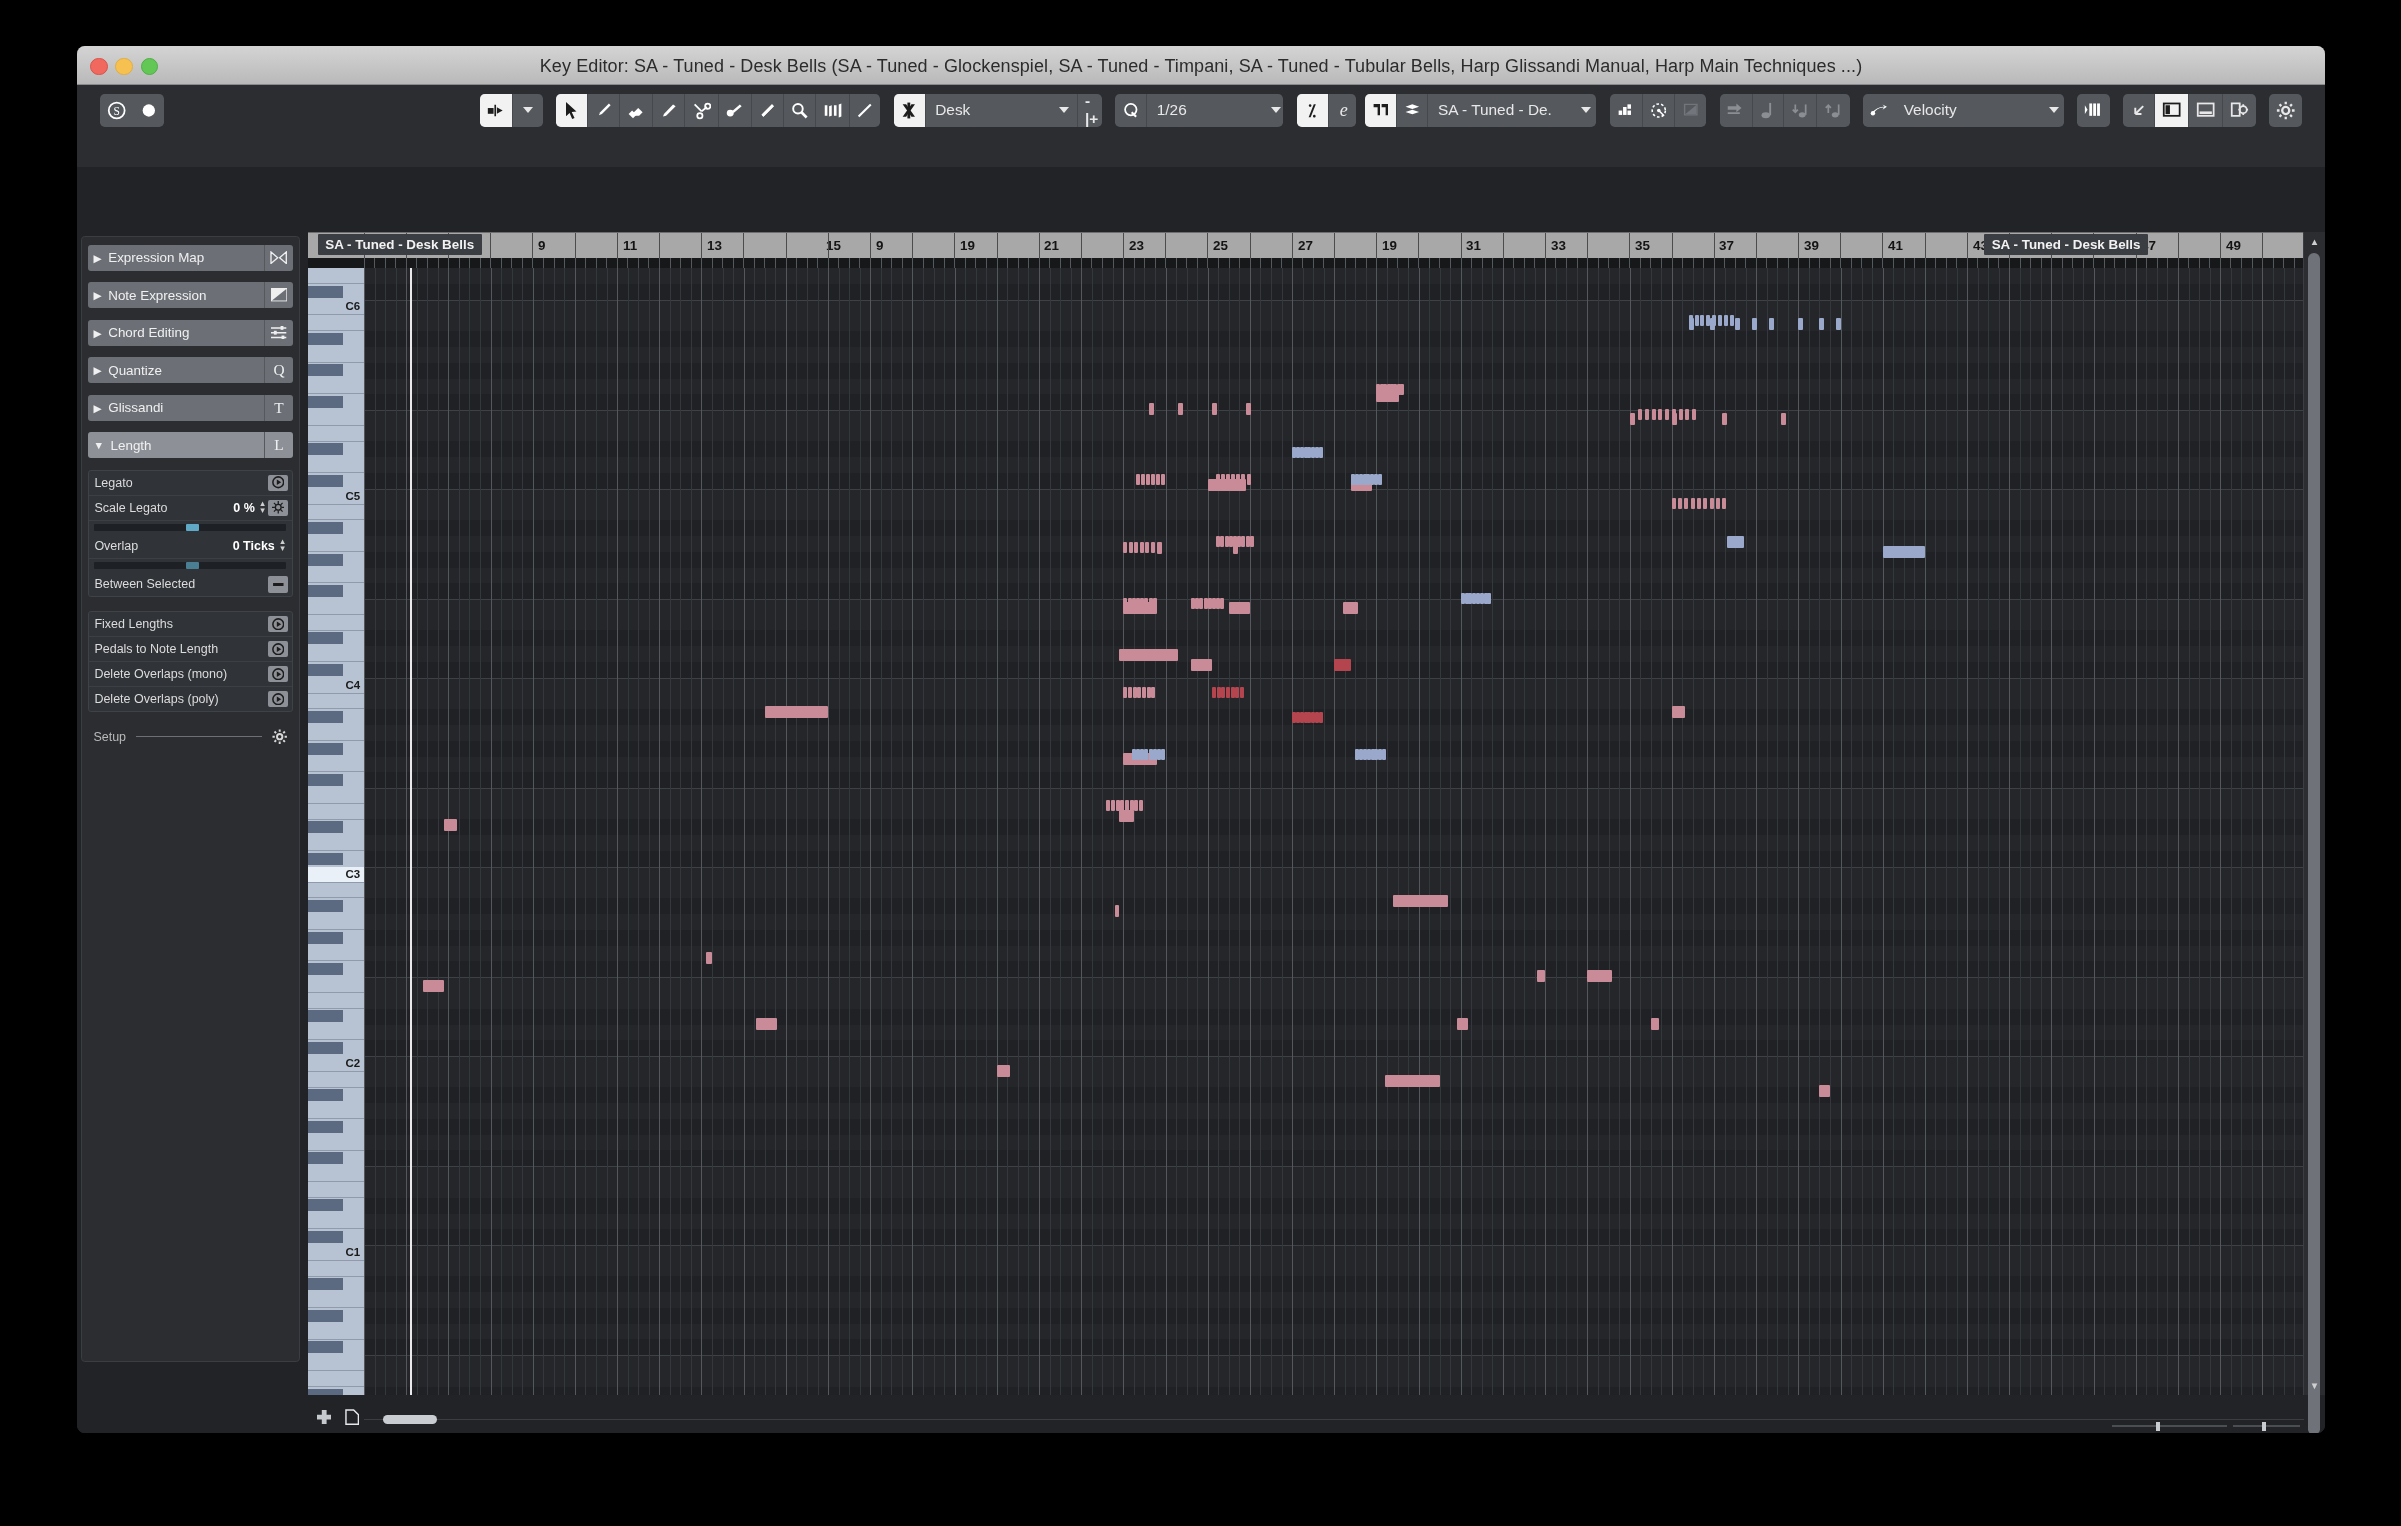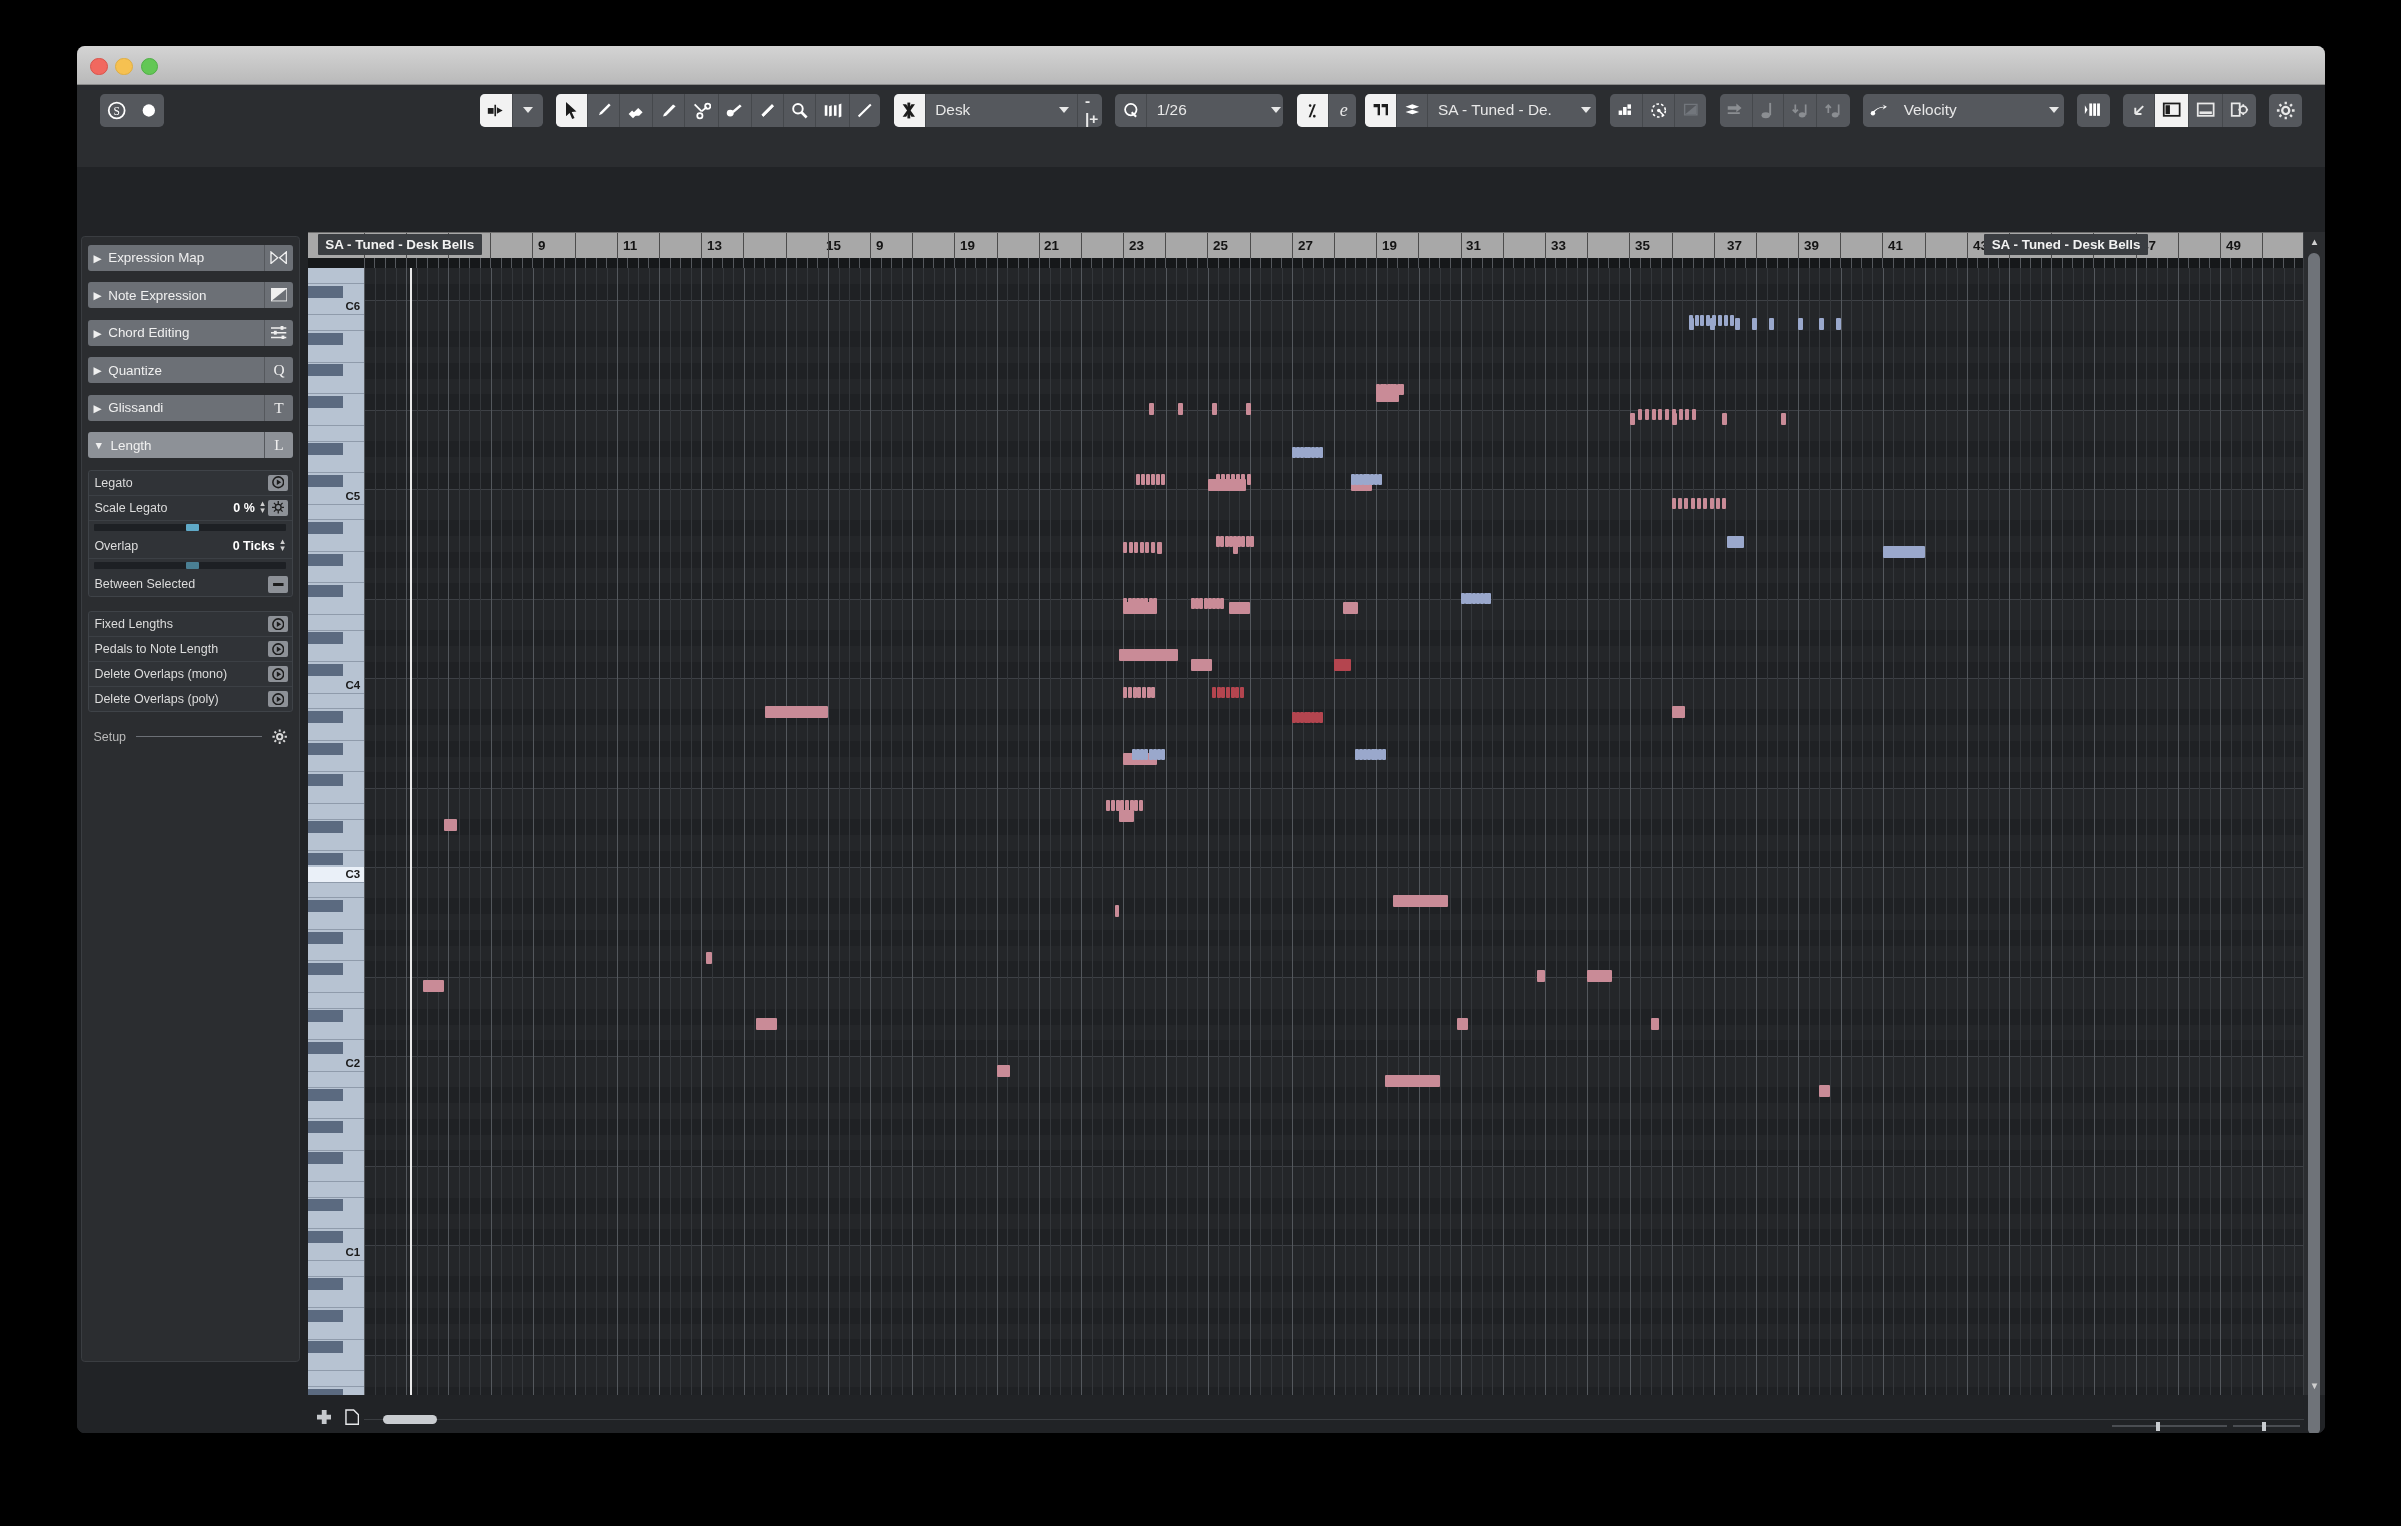--- a/index.html
+++ b/index.html
@@ -119,20 +119,21 @@
 <body>
 
 <div class="window">
 
   <div class="titlebar">
     <div class="traffic">
       <div class="dot r"></div>
       <div class="dot y"></div>
       <div class="dot g"></div>
     </div>
+    <div class="title-text">Key Editor: SA - Tuned - Desk Bells (SA - Tuned - Glockenspiel, SA - Tuned - Timpani, SA - Tuned - Tubular Bells, Harp Glissandi Manual, Harp Main Techniques ...)</div>
   </div>
 
   <div class="toolbar">
 
     <div class="grp" style="margin-left:7.7px;">
       <div class="btn">
         <svg width="21" height="21" viewBox="0 0 22 22" style="font-size:15px">
             <circle cx="11" cy="11" r="9" fill="none" stroke="#fff" stroke-width="2"></circle>
             <text x="11" y="16" font-size="13" font-family="Liberation Serif,serif" fill="#fff" text-anchor="middle">S</text>
           </svg>
@@ -614,21 +615,21 @@
           <div class="bar" style="left: 1153px;"></div>
           <div class="num" style="left: 1158px;">31</div>
           <div class="bar" style="left: 1195px;"></div>
           <div class="bar" style="left: 1237px;"></div>
           <div class="num" style="left: 1243px;">33</div>
           <div class="bar" style="left: 1279px;"></div>
           <div class="bar" style="left: 1321px;"></div>
           <div class="num" style="left: 1327px;">35</div>
           <div class="bar" style="left: 1364px;"></div>
           <div class="bar" style="left: 1406px;"></div>
-          <div class="num" style="left: 1411px; margin-left: 8px;">37</div>
+          <div class="num" style="left: 1411px;">37</div>
           <div class="bar" style="left: 1448px;"></div>
           <div class="bar" style="left: 1490px;"></div>
           <div class="num" style="left: 1496px;">39</div>
           <div class="bar" style="left: 1532px;"></div>
           <div class="bar" style="left: 1574px;"></div>
           <div class="num" style="left: 1580px;">41</div>
           <div class="bar" style="left: 1617px;"></div>
           <div class="bar" style="left: 1659px;"></div>
           <div class="num" style="left: 1665px;">43</div>
           <div class="bar" style="left: 1701px;"></div>

